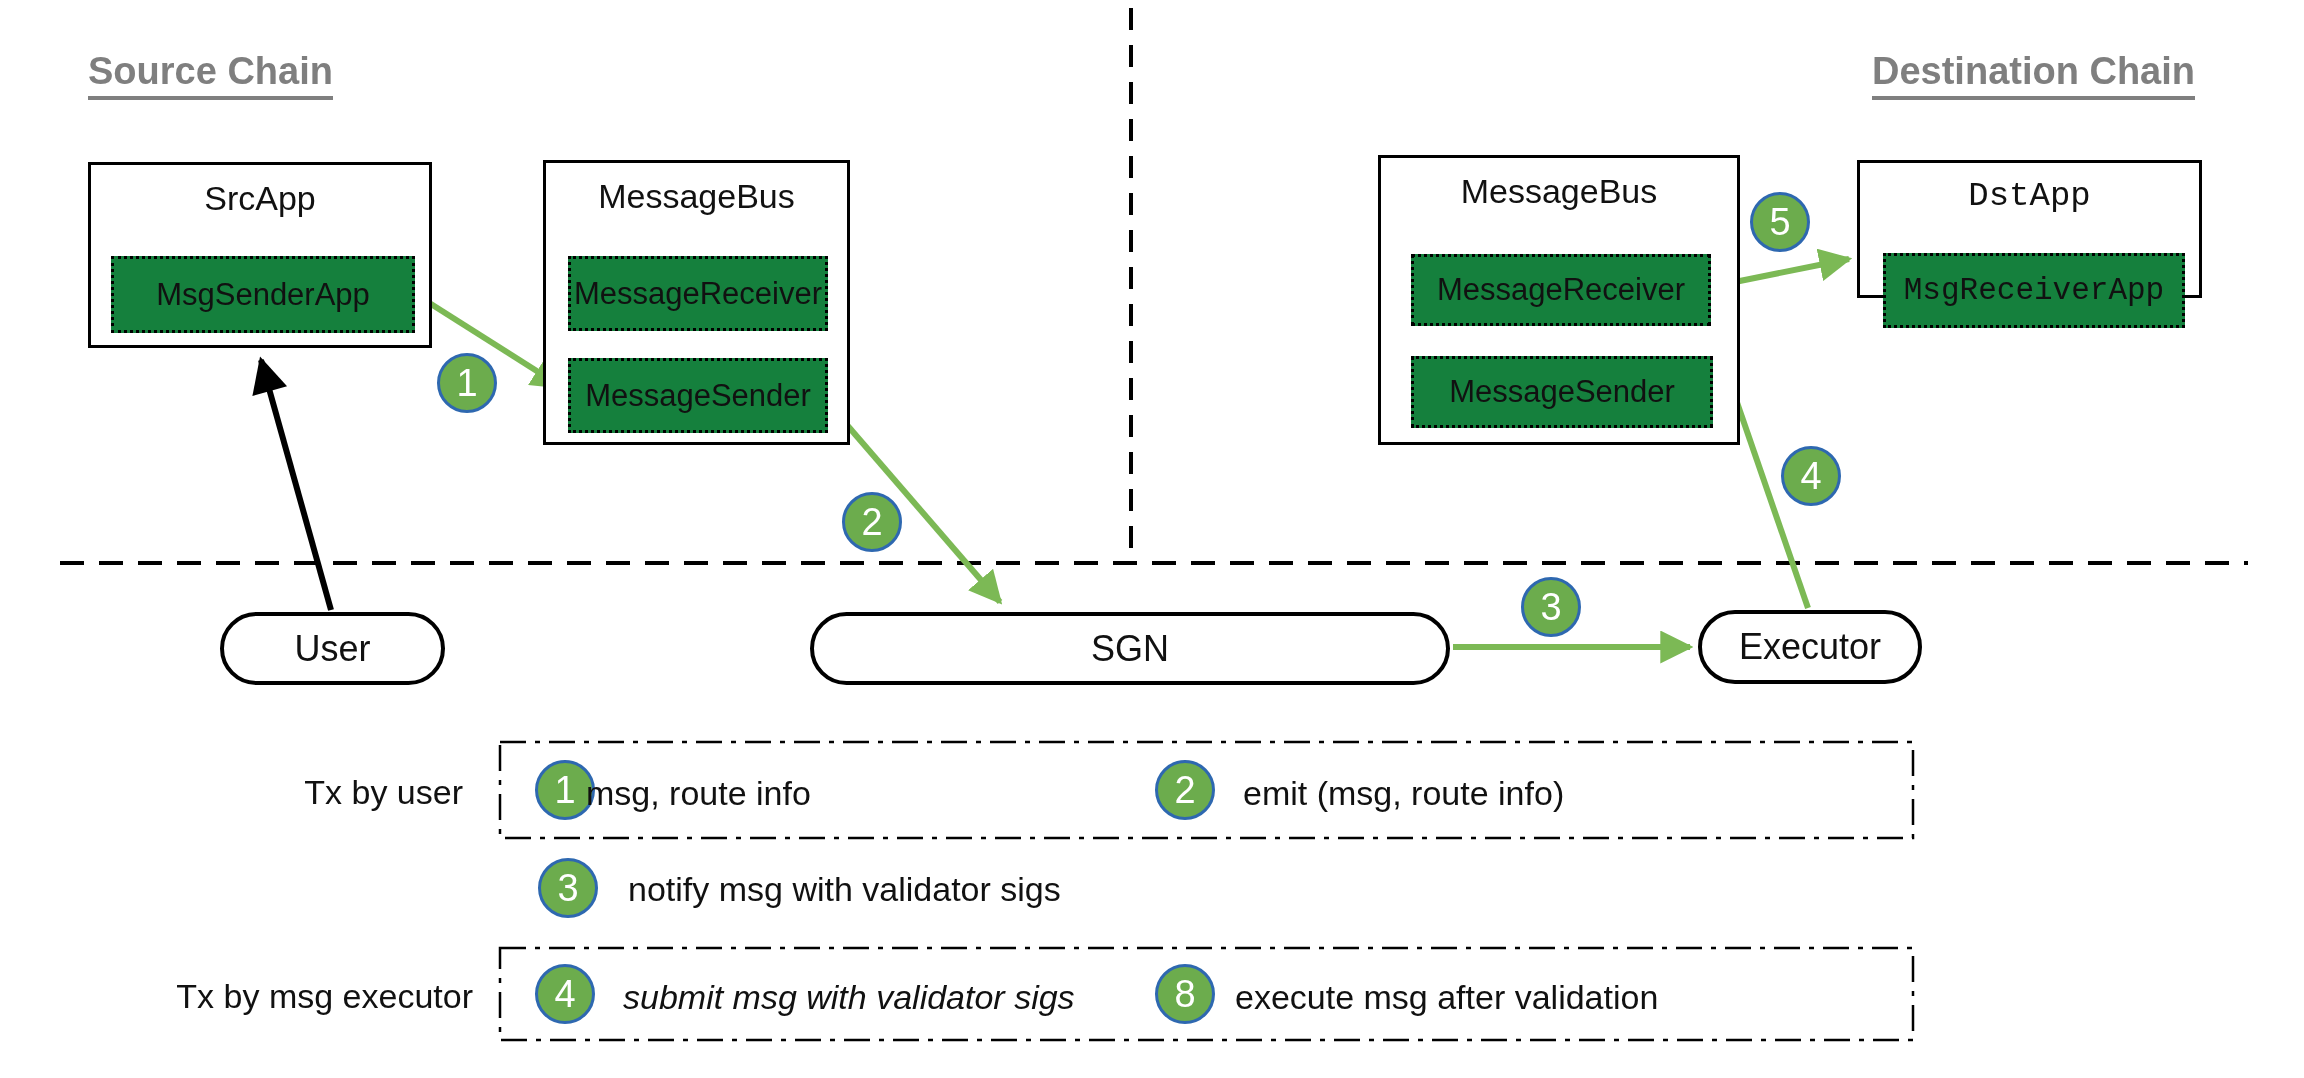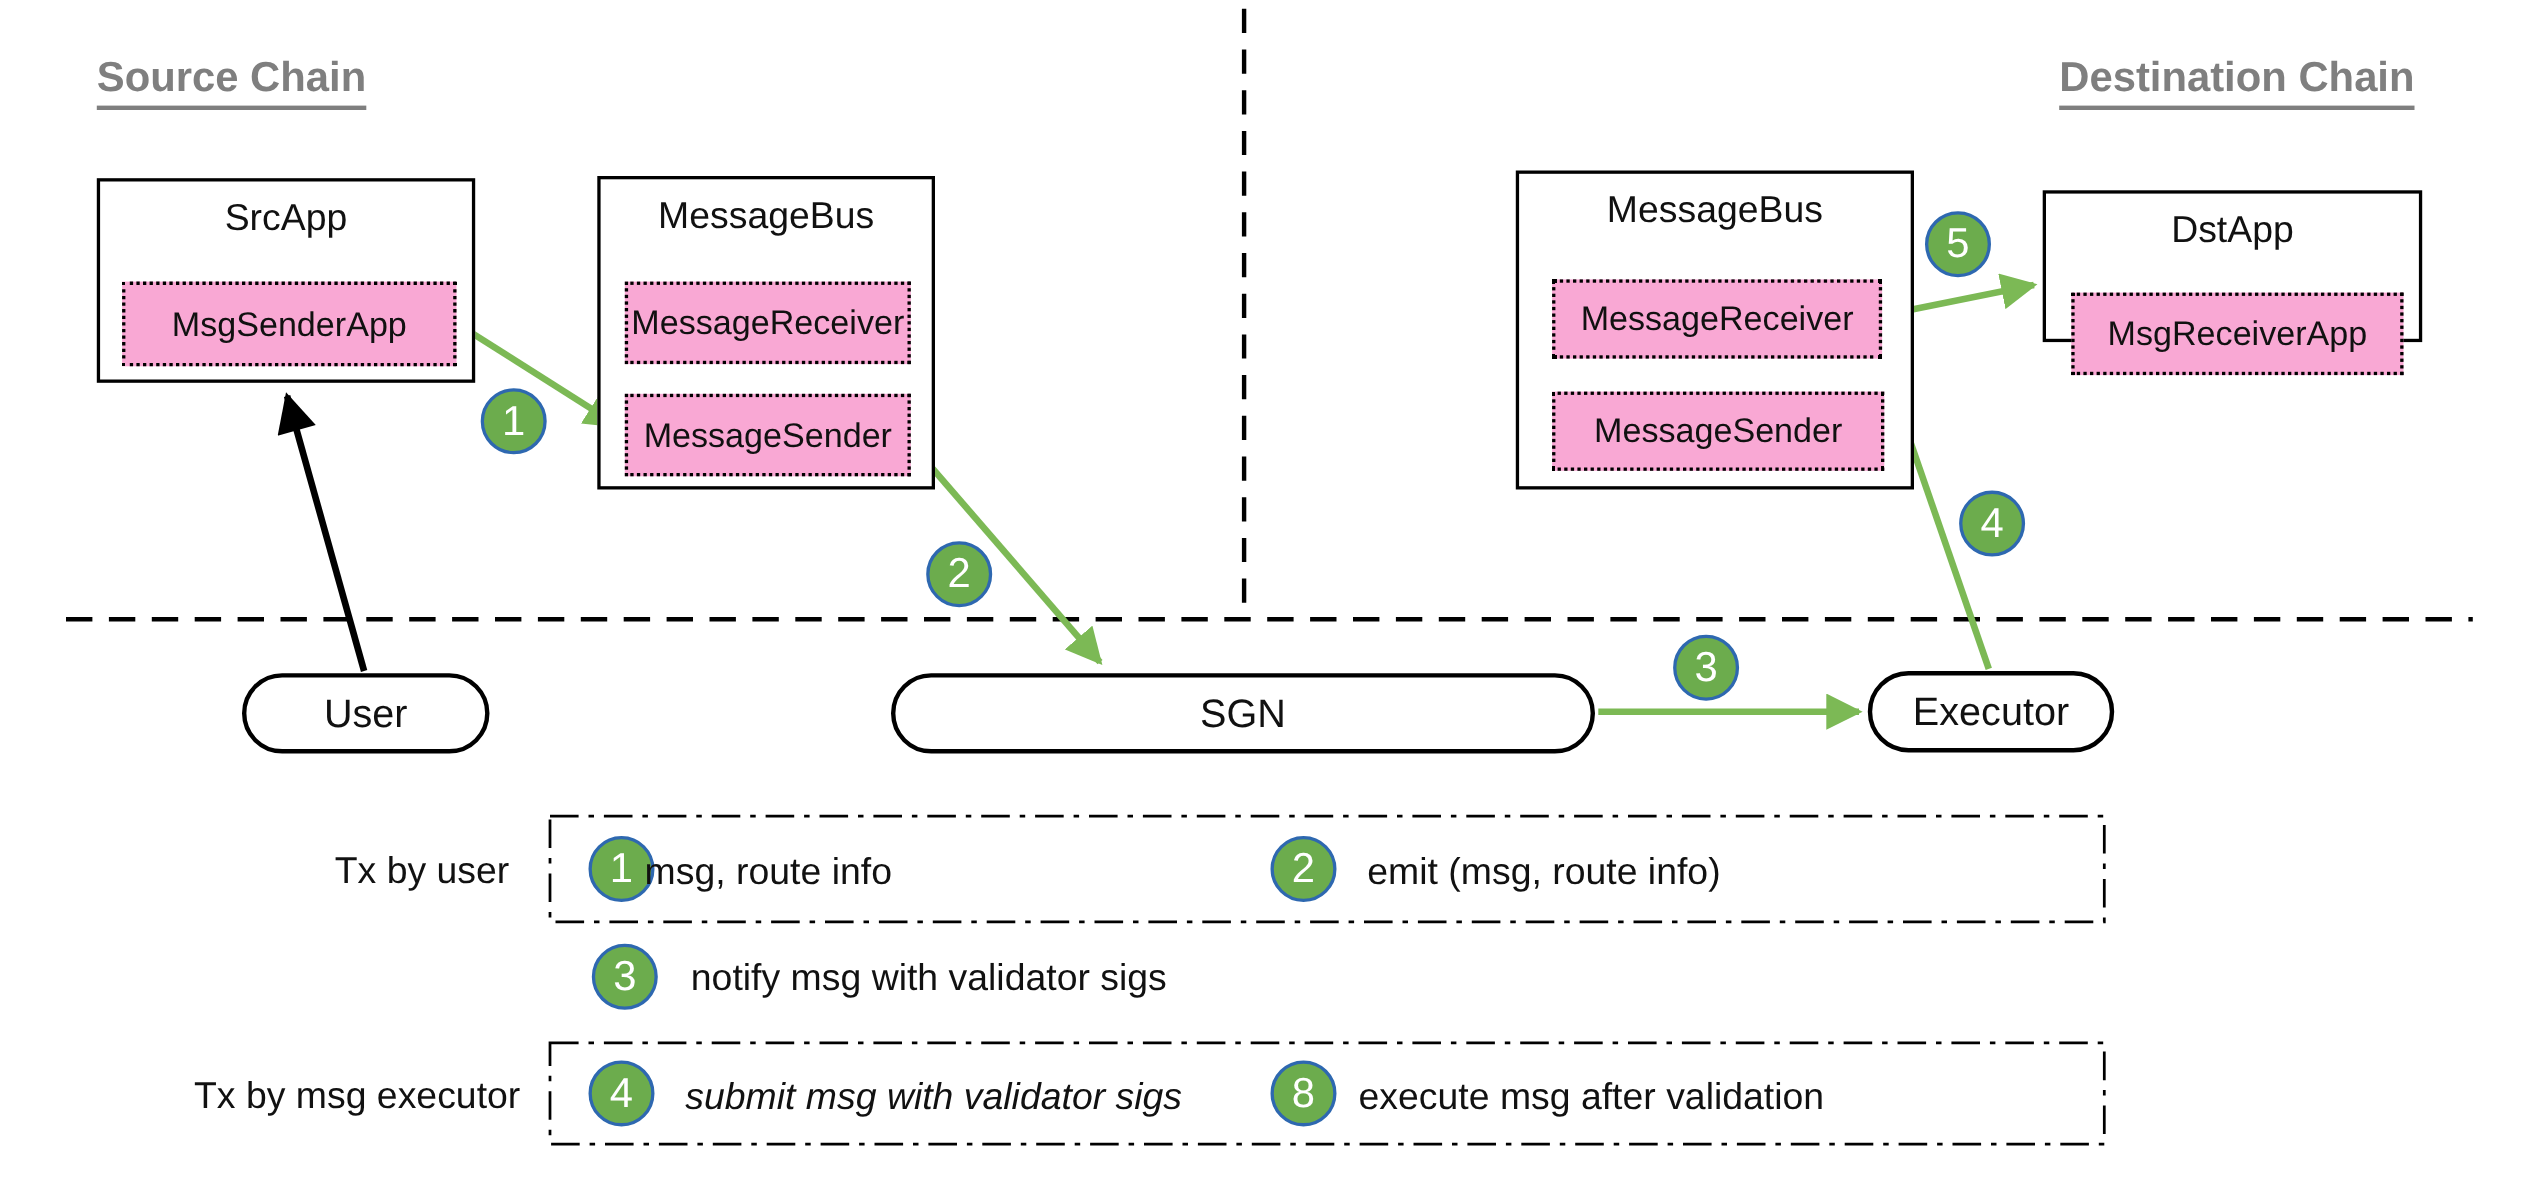--- a/index.html
+++ b/index.html
@@ -3,21 +3,21 @@
 <meta charset="utf-8">
 <style>
   html,body{margin:0;padding:0;background:#fff;}
   .canvas{position:relative;width:2304px;height:1078px;background:#ffffff;overflow:hidden;
           font-family:"Liberation Sans",sans-serif;color:#111;}
   .layer{position:absolute;left:0;top:0;}
   .chain-heading{position:absolute;font-size:38px;font-weight:bold;color:#7F7F7F;}
   .chain-heading span{display:inline-block;border-bottom:4px solid #7F7F7F;padding-bottom:3px;}
   .box{position:absolute;background:#fff;border:3px solid #000;box-sizing:border-box;}
   .box-title{position:absolute;top:14px;left:0;width:100%;text-align:center;font-size:34px;}
-  .module{position:absolute;border:3px dotted #000;box-sizing:border-box;background:#f9a8d4;
+  .module{position:absolute;border:3px dotted #000;box-sizing:border-box;background:#15803d;
           display:flex;align-items:center;justify-content:center;font-size:31px;}
   .oval{position:absolute;background:#fff;border:4px solid #000;border-radius:999px;box-sizing:border-box;
         display:flex;align-items:center;justify-content:center;font-size:36px;}
   .badge{position:absolute;width:60px;height:60px;box-sizing:border-box;border-radius:50%;
          background:#6CAC4D;border:3px solid #2E68B0;color:#fff;
          display:flex;align-items:center;justify-content:center;font-size:38px;}
   .legend-label{position:absolute;font-size:34px;text-align:right;white-space:nowrap;}
   .legend-text{position:absolute;font-size:34px;white-space:nowrap;}
 </style>
 </head>
@@ -67,21 +67,21 @@
     <div class="module" style="left:22px;top:93px;width:260px;height:75px;">MessageReceiver</div>
     <div class="module" style="left:22px;top:195px;width:260px;height:75px;">MessageSender</div>
   </div>
 
   <div class="box" style="left:1378px;top:155px;width:362px;height:290px;">
     <div class="box-title">MessageBus</div>
     <div class="module" style="left:30px;top:96px;width:300px;height:72px;">MessageReceiver</div>
     <div class="module" style="left:30px;top:198px;width:302px;height:72px;">MessageSender</div>
   </div>
 
-  <div class="box" style="left:1857px;top:173px;width:345px;height:138px;">
+  <div class="box" style="left:1857px;top:160px;width:345px;height:138px;font-family:Liberation Mono, monospace;">
     <div class="box-title">DstApp</div>
     <div class="module" style="left:23px;top:90px;width:302px;height:75px;">MsgReceiverApp</div>
   </div>
 
   <div class="oval" style="left:810px;top:612px;width:640px;height:73px;">SGN</div>
   <div class="oval" style="left:220px;top:612px;width:225px;height:73px;">User</div>
   <div class="oval" style="left:1698px;top:610px;width:224px;height:74px;">Executor</div>
 
   <div class="badge" style="left:437px;top:353px;">1</div>
   <div class="badge" style="left:842px;top:492px;">2</div>

